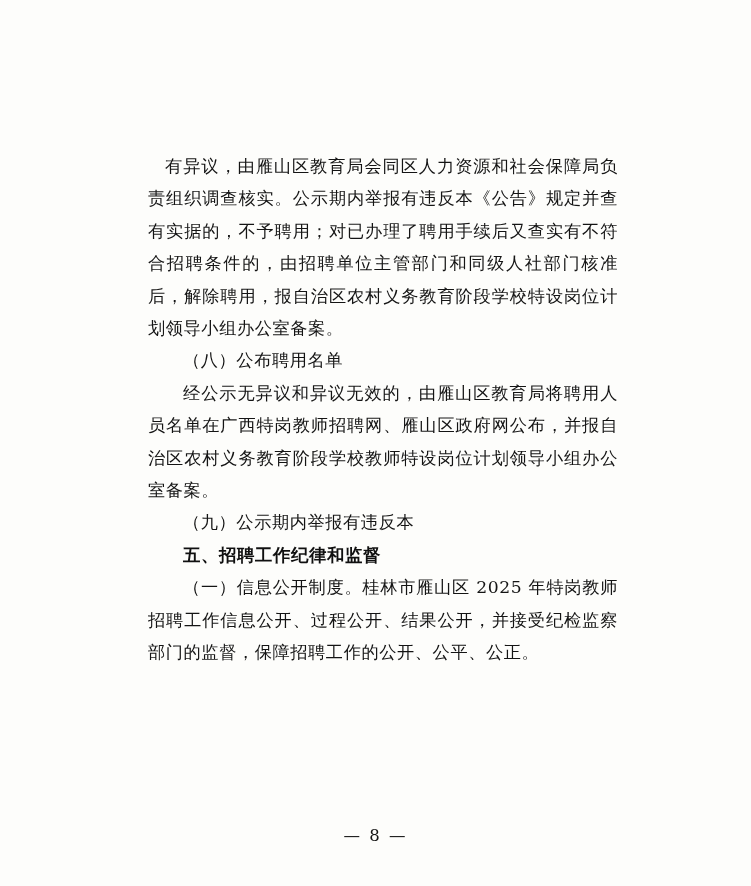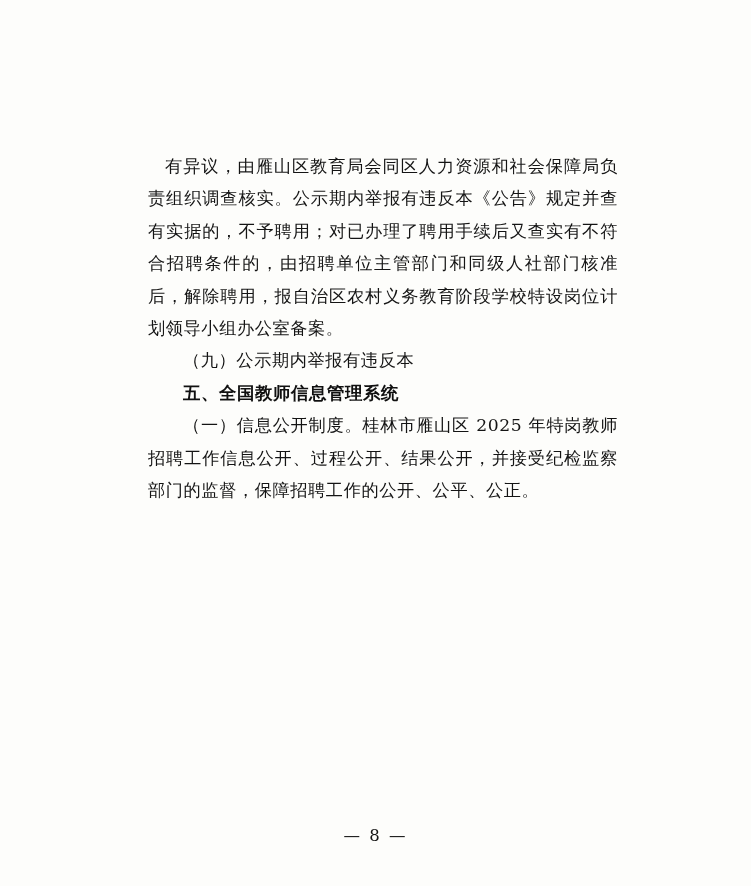--- a/index.html
+++ b/index.html
@@ -63,27 +63,29 @@
   }
 </style>
 </head>
 <body>
 
 <div class="page">
   <div class="content">
 
     <p class="para indent1">有异议，由雁山区教育局会同区人力资源和社会保障局负责组织调查核实。公示期内举报有违反本《公告》规定并查有实据的，不予聘用；对已办理了聘用手续后又查实有不符合招聘条件的，由招聘单位主管部门和同级人社部门核准后，解除聘用，报自治区农村义务教育阶段学校特设岗位计划领导小组办公室备案。</p>
 
+    <p class="para indent2">（八）公布聘用名单</p>
 
+    <p class="para indent2">经公示无异议和异议无效的，由雁山区教育局将聘用人员名单在广西特岗教师招聘网、雁山区政府网公布，并报自治区农村义务教育阶段学校教师特设岗位计划领导小组办公室备案。</p>
 
     <p class="para indent2">（九）公示期内举报有违反本</p>
 
 
 
 
-    <p class="heading">五、全国教师信息管理系统</p>
+    <p class="heading">五、招聘工作纪律和监督</p>
 
     <p class="para indent2">（一）信息公开制度。桂林市雁山区 2025 年特岗教师招聘工作信息公开、过程公开、结果公开，并接受纪检监察部门的监督，保障招聘工作的公开、公平、公正。</p>
 
   </div>
 
   <div class="pagenum">— 8 —</div>
 </div>
 
 </body></html>

